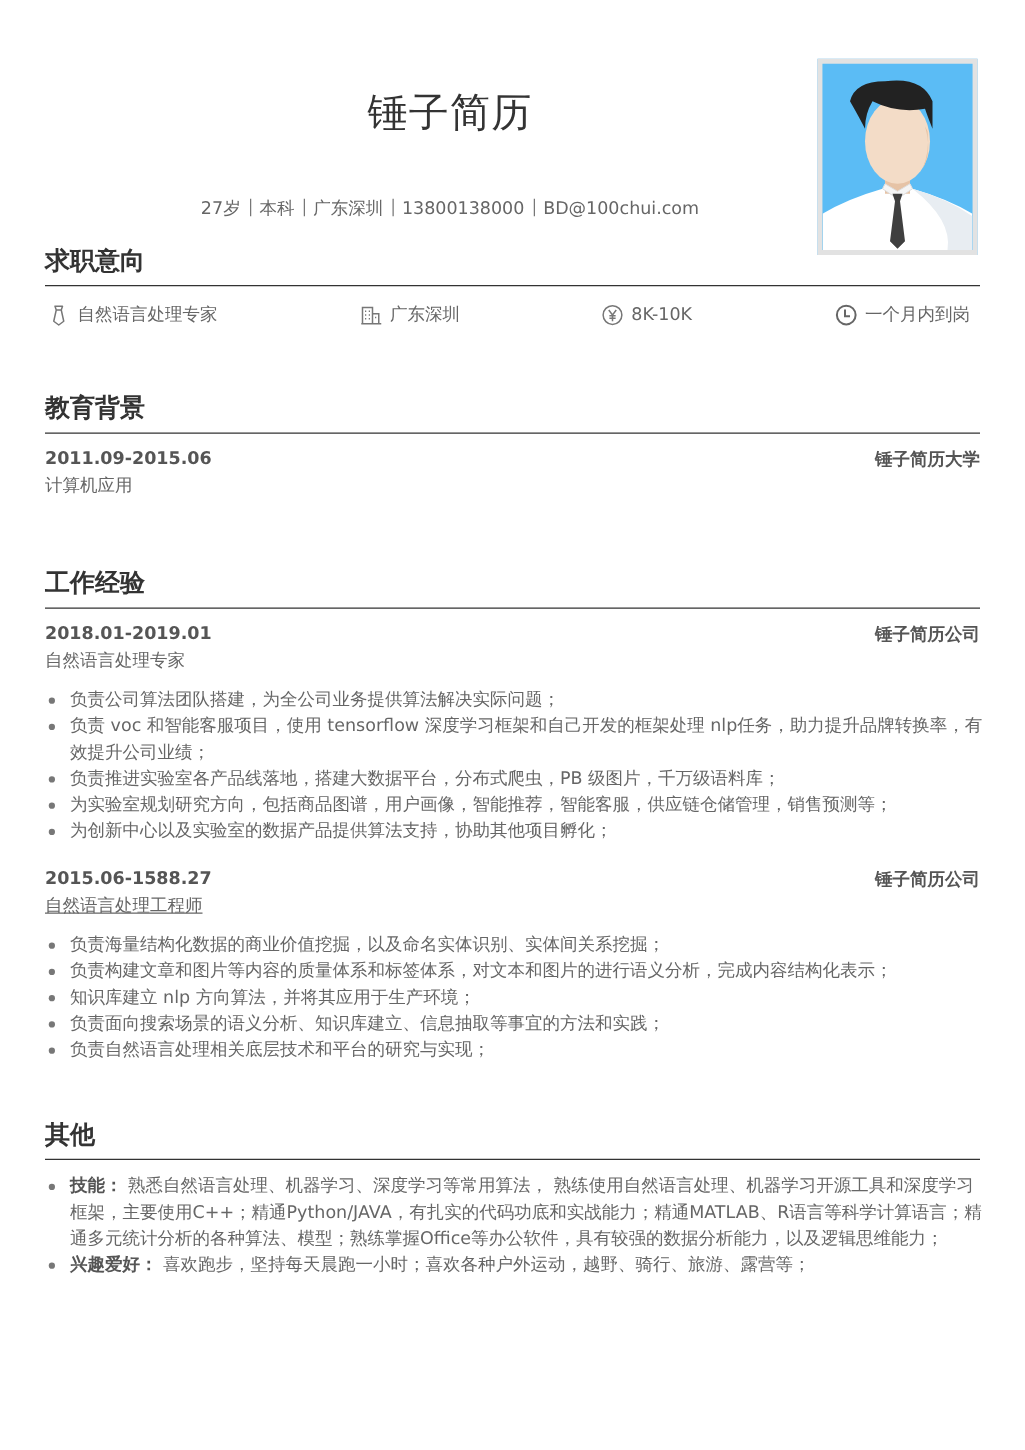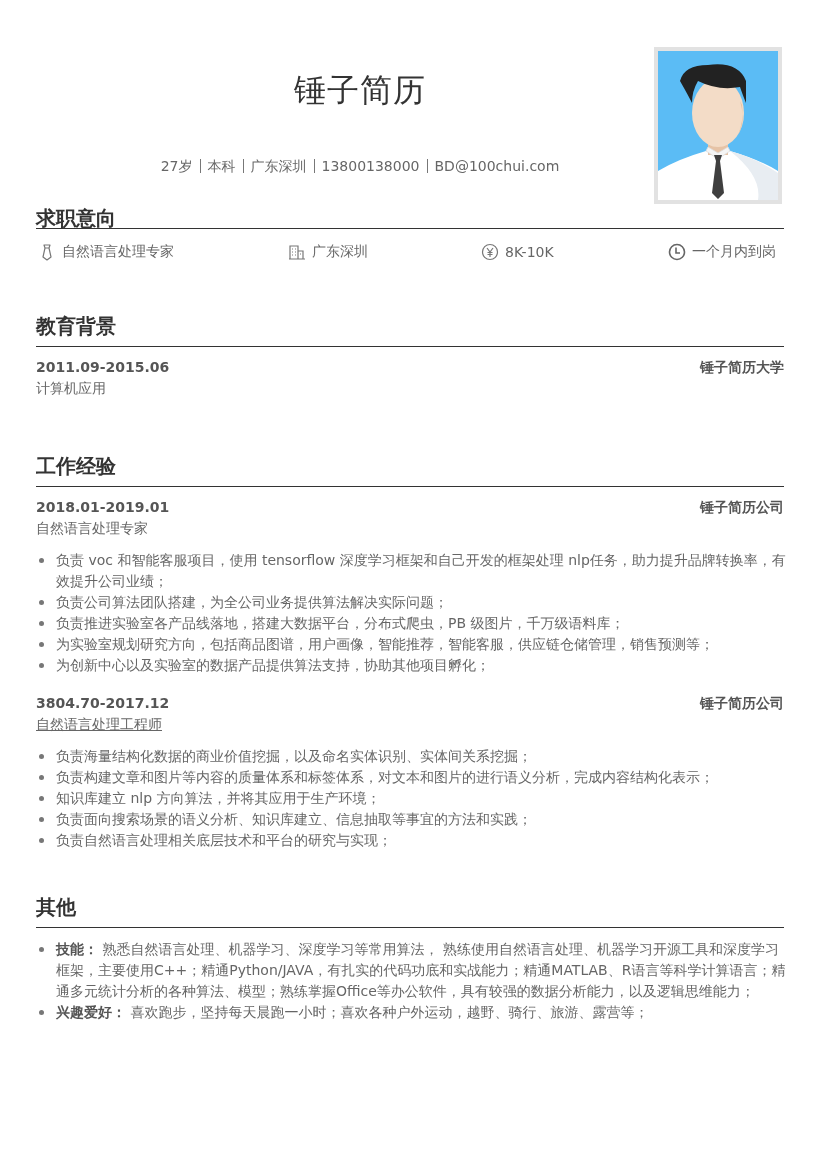--- a/index.html
+++ b/index.html
@@ -47,21 +47,21 @@
     <path d="M72 100 Q100 108 120 122 L120 149 L100 149 Q104 125 72 100 Z" fill="#e8edf2"></path>
     <rect x="50" y="82" width="20" height="22" fill="#e6c3a6"></rect>
     <ellipse cx="60" cy="62" rx="26" ry="34" fill="#f3dcc7"></ellipse>
     <path d="M82 50 Q88 70 80 84 Q86 70 84 54 Z" fill="#e5c0a0"></path>
     <path d="M22 30 Q26 14 50 14 Q80 10 88 30 L88 52 Q84 42 82 36 Q60 40 40 30 Q34 40 34 52 Q30 44 22 30 Z" fill="#222"></path>
     <path d="M48 100 L60 108 L72 100 L70 96 L60 102 L50 96 Z" fill="#f5f5f5" stroke="#ddd" stroke-width="0.8"></path>
     <path d="M56 104 L64 104 L62 110 L66 142 L60 148 L54 142 L58 110 Z" fill="#3f3f3f"></path>
   </svg>
 </div>
 
-<div class="section-title" style="top:205px;text-align:right;">求职意向</div>
+<div class="section-title" style="top:195px;text-align:right;">求职意向</div>
 <div class="rule" style="top:228px;"></div>
 <div class="intent-row">
   <div class="intent-item" style="left:2px;">
     <svg viewBox="0 0 18 18">
         <path d="M6 2 L12 2 L11 5 L13 14 L9 17 L5 14 L7 5 Z M7 5 L11 5" fill="none" stroke="#777" stroke-width="1.2" stroke-linejoin="round"></path>
       </svg>
     <span>自然语言处理专家</span>
   </div>
   <div class="intent-item" style="left:252px;">
     <svg viewBox="0 0 18 18">
@@ -95,29 +95,29 @@
 
 <div class="section-title" style="top:453px;">工作经验</div>
 <div class="rule" style="top:486px;"></div>
 
 <div class="entry-head" style="top:499px;">
   <span>2018.01-2019.01</span>
   <span class="right">锤子简历公司</span>
 </div>
 <div class="entry-sub" style="top:520px;">自然语言处理专家</div>
 <ul class="bullets" style="top:550px;">
+  <li>负责公司算法团队搭建，为全公司业务提供算法解决实际问题；</li>
   <li>负责 voc 和智能客服项目，使用 tensorflow 深度学习框架和自己开发的框架处理 nlp任务，助力提升品牌转换率，有效提升公司业绩；</li>
-  <li>负责公司算法团队搭建，为全公司业务提供算法解决实际问题；</li>
   <li>负责推进实验室各产品线落地，搭建大数据平台，分布式爬虫，PB 级图片，千万级语料库；</li>
   <li>为实验室规划研究方向，包括商品图谱，用户画像，智能推荐，智能客服，供应链仓储管理，销售预测等；</li>
   <li>为创新中心以及实验室的数据产品提供算法支持，协助其他项目孵化；</li>
 </ul>
 
 <div class="entry-head" style="top:695px;">
-  <span>3804.70-2017.12</span>
+  <span>2015.06-1588.27</span>
   <span class="right">锤子简历公司</span>
 </div>
 <div class="entry-sub" style="top:716px;text-decoration:underline;">自然语言处理工程师</div>
 <ul class="bullets" style="top:746px;">
   <li>负责海量结构化数据的商业价值挖掘，以及命名实体识别、实体间关系挖掘；</li>
   <li>负责构建文章和图片等内容的质量体系和标签体系，对文本和图片的进行语义分析，完成内容结构化表示；</li>
   <li>知识库建立 nlp 方向算法，并将其应用于生产环境；</li>
   <li>负责面向搜索场景的语义分析、知识库建立、信息抽取等事宜的方法和实践；</li>
   <li>负责自然语言处理相关底层技术和平台的研究与实现；</li>
 </ul>

